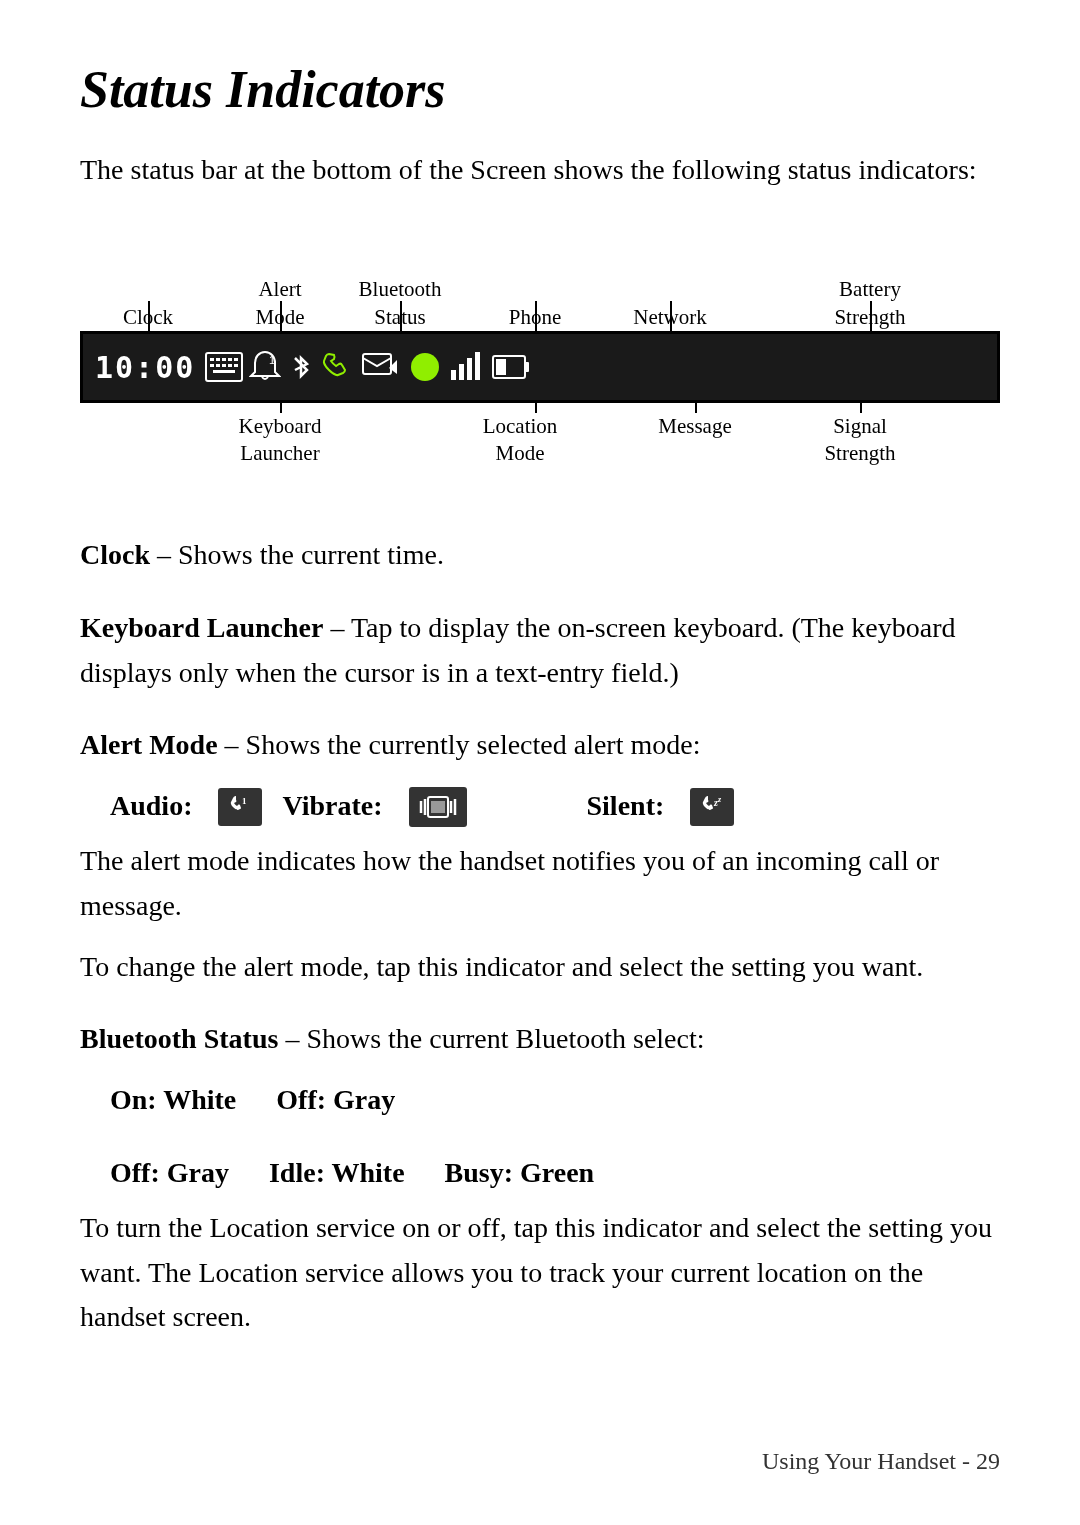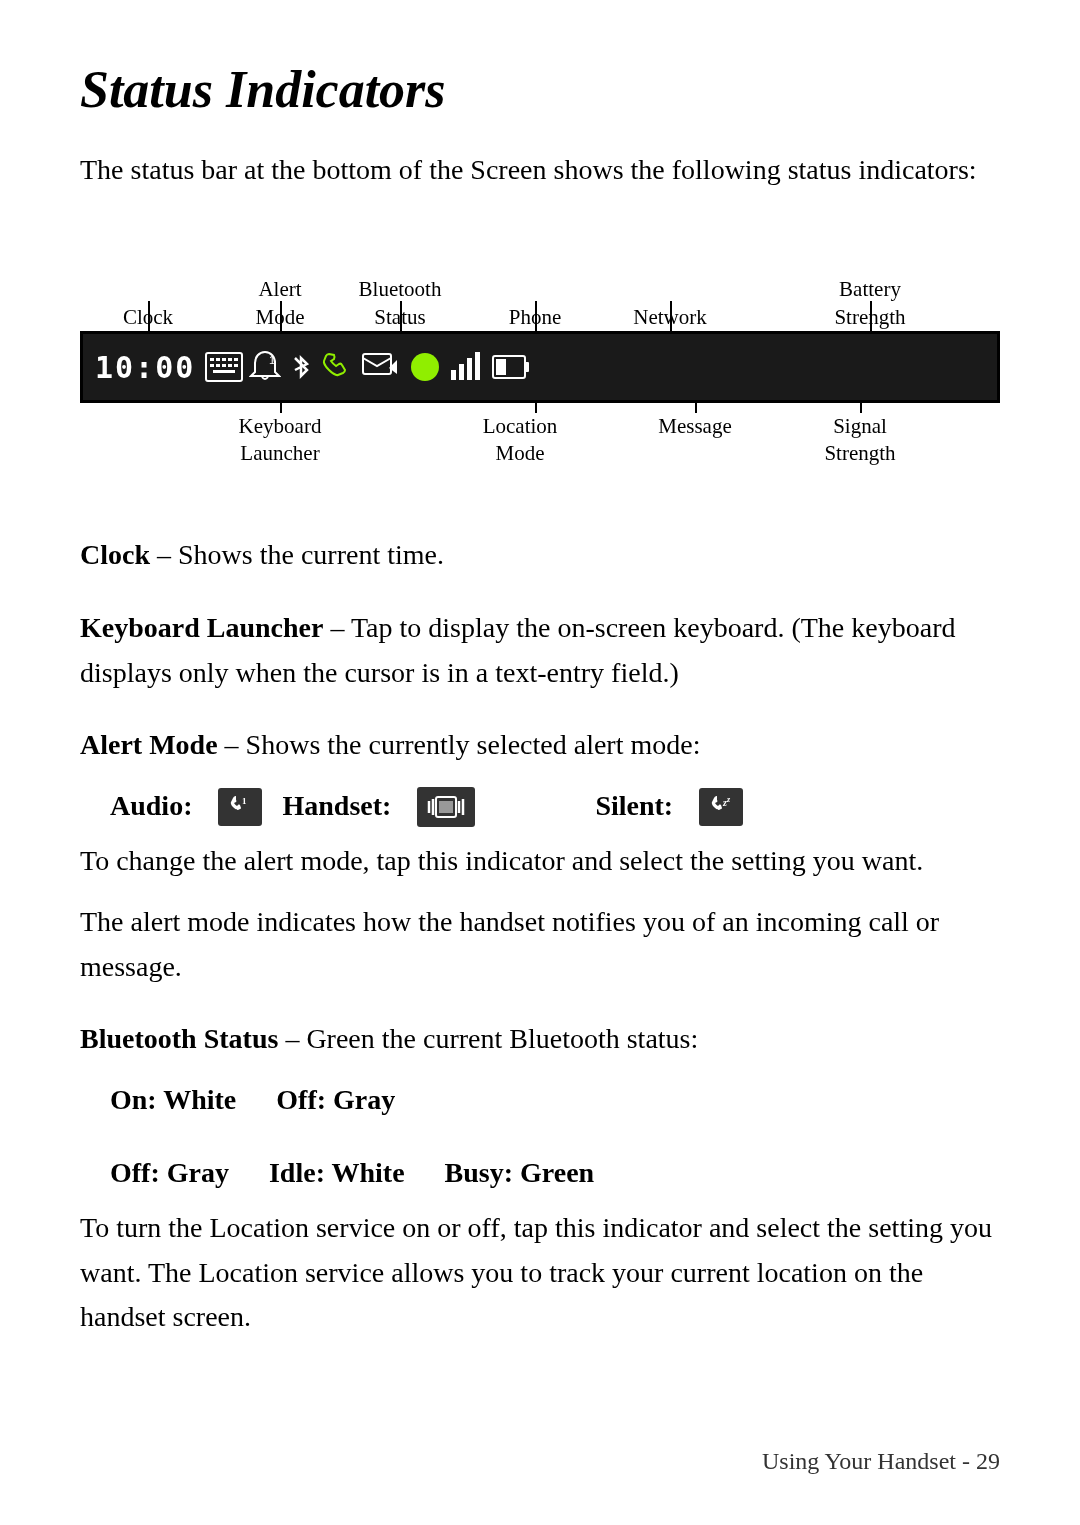--- a/index.html
+++ b/index.html
@@ -297,21 +297,21 @@
   <p><strong>Alert Mode</strong><span> –</span><span> Shows the currently selected alert mode:</span></p>
 
   <div class="alert-modes">
     <span>Audio:</span>
     <span class="mode-icon">
       <svg width="28" height="30" viewBox="0 0 28 30">
         <path d="M10 4 C10 4 8 4 7 6 L5 10 C5 10 4 12 7 15 C10 18 12 18 12 18 L14 17 C15 17 15 16 15 16 L14 13 C14 13 13 12 12 13 L11 14 C11 14 9 13 8 11 L10 10 C10 10 11 9 10 8 Z" fill="white"></path>
         <text x="16" y="12" fill="white" font-size="9">1</text>
       </svg>
     </span>
-    <span>Handset:</span>
+    <span>Vibrate:</span>
     <span class="mode-icon vibrate">
       <svg width="38" height="28" viewBox="0 0 38 28">
         <rect x="9" y="4" width="20" height="20" rx="2" fill="none" stroke="white" stroke-width="2"></rect>
         <rect x="12" y="8" width="14" height="12" fill="white" opacity="0.5"></rect>
         <line x1="2" y1="8" x2="2" y2="20" stroke="white" stroke-width="2.5"></line>
         <line x1="6" y1="6" x2="6" y2="22" stroke="white" stroke-width="2.5"></line>
         <line x1="32" y1="8" x2="32" y2="20" stroke="white" stroke-width="2.5"></line>
         <line x1="36" y1="6" x2="36" y2="22" stroke="white" stroke-width="2.5"></line>
       </svg>
     </span>
@@ -319,26 +319,26 @@
     <span>Silent:</span>
     <span class="mode-icon">
       <svg width="28" height="30" viewBox="0 0 28 30">
         <path d="M10 4 C10 4 8 4 7 6 L5 10 C5 10 4 12 7 15 C10 18 12 18 12 18 L14 17 C15 17 15 16 15 16 L14 13 C14 13 13 12 12 13 L11 14 C11 14 9 13 8 11 L10 10 C10 10 11 9 10 8 Z" fill="white"></path>
         <text x="16" y="14" fill="white" font-size="10" font-style="italic">z</text>
         <text x="20" y="10" fill="white" font-size="8" font-style="italic">z</text>
       </svg>
     </span>
   </div>
 
+  <p>The alert mode indicates how the handset notifies you of an incoming call or message.</p>
   <p>To change the alert mode, tap this indicator and select the setting you want.</p>
-  <p>The alert mode indicates how the handset notifies you of an incoming call or message.</p>
-</div>
-
-<div class="section">
-  <p><strong>Bluetooth Status</strong><span> –</span><span> Green the current Bluetooth status:</span></p>
+</div>
+
+<div class="section">
+  <p><strong>Bluetooth Status</strong><span> –</span><span> Shows the current Bluetooth select:</span></p>
   <div class="bluetooth-modes">
     <span>On: White</span>
     <span>Off: Gray</span>
   </div>
 </div>
 
 <div class="section">
   <div class="location-modes">
     <span>Off: Gray</span>
     <span>Idle: White</span>

